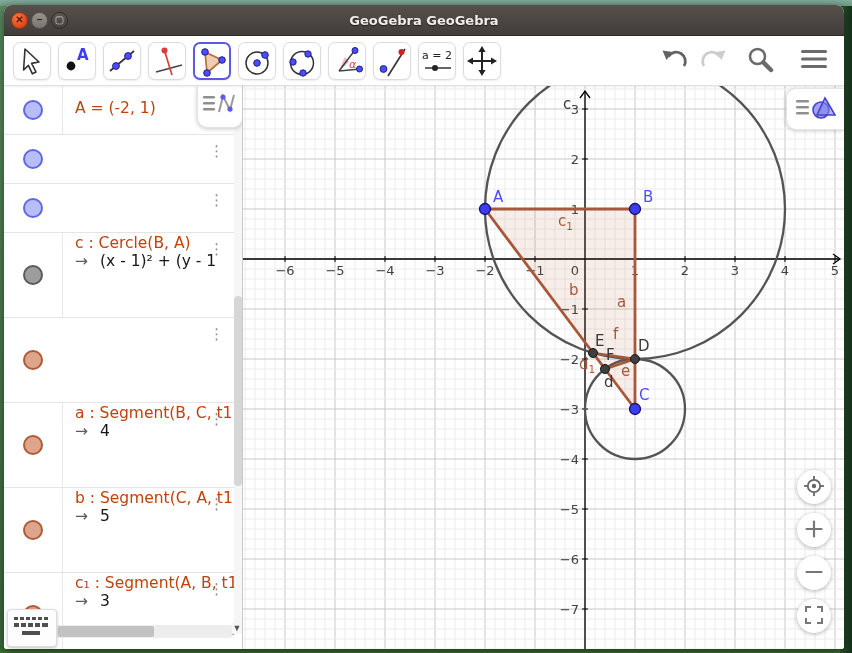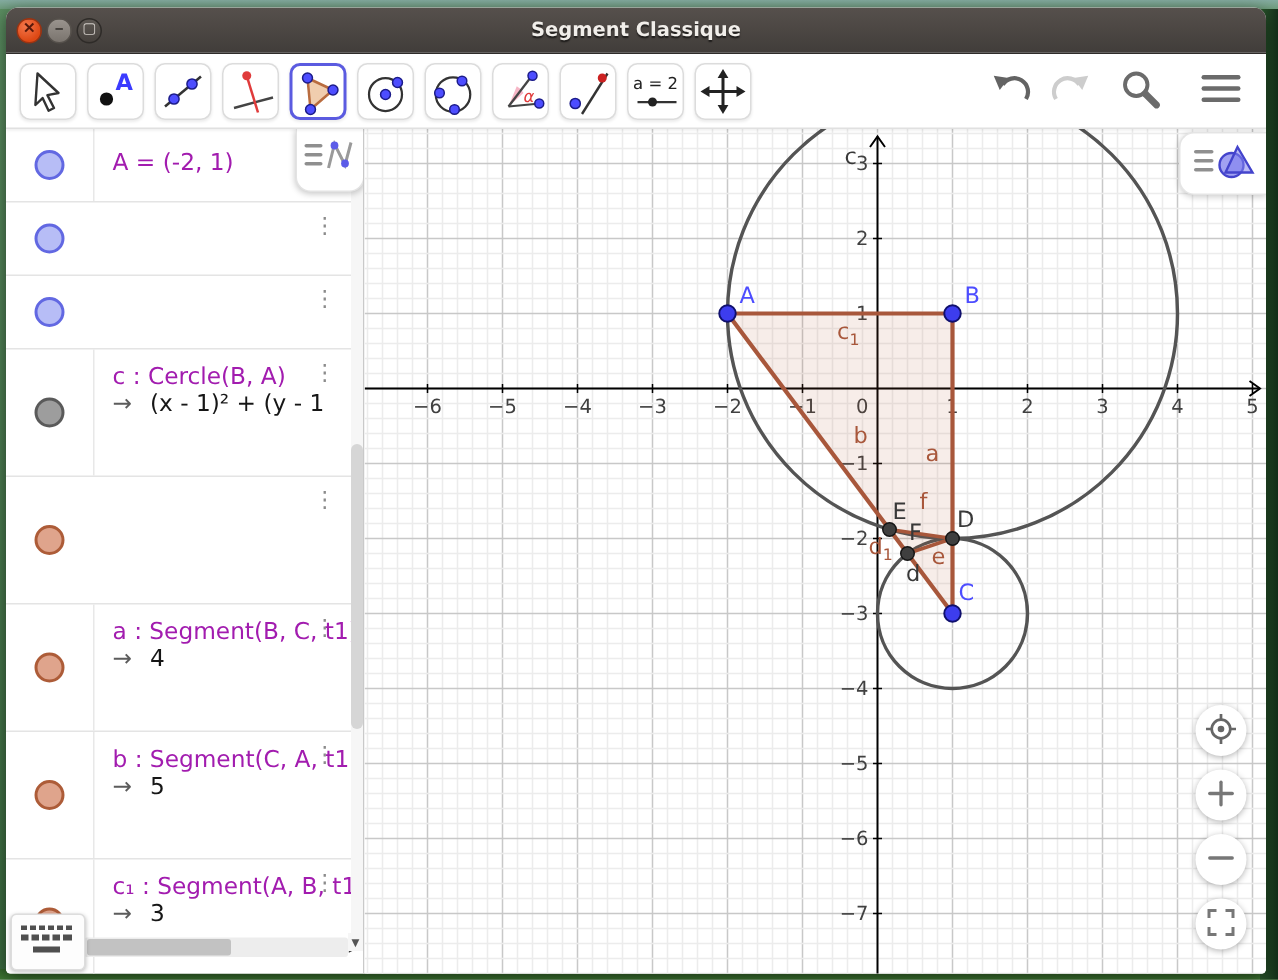--- a/index.html
+++ b/index.html
@@ -49,22 +49,22 @@
   .algebra{width:238px;border-right:1px solid #c9c9c9;position:relative;background:#fff;overflow:hidden;}
   .alg-rows{position:absolute;inset:0;}
   .alg-row{position:relative;display:flex;border-bottom:1px solid #e4e4e4;height:48px;}
   .alg-row.double{height:84px;}
   .alg-marker{width:58px;display:flex;align-items:center;justify-content:center;flex:none;}
   .marker{width:20px;height:20px;border-radius:50%;box-sizing:border-box;display:block;}
   .marker.point-blue{background:#b7bdf6;border:2px solid #6268e2;}
   .marker.circle-gray{background:#9d9d9d;border:2px solid #5a5a5a;}
   .marker.poly-orange{background:#dfa48c;border:2px solid #ad5c38;}
   .alg-body{flex:1;border-left:1px solid #e8e8e8;padding:0 0 0 12px;min-width:0;}
-  .alg-main{font-size:15.5px;color:#a21caf;white-space:nowrap;margin-top:13px;}
-  .alg-row.double .alg-main{margin-top:9px;}
+  .alg-main{font-size:15.5px;color:#c2410c;white-space:nowrap;margin-top:13px;}
+  .alg-row.double .alg-main{margin-top:1px;}
   .alg-sub{font-size:15.5px;color:#161616;white-space:nowrap;}
   .alg-sub .arrow{color:#5c5c5c;margin-right:12px;}
   .kebab{position:absolute;right:16px;top:6px;color:#8b8b8b;font-size:15px;line-height:1;
     letter-spacing:0;background:none;border:none;padding:2px;}
 
   .alg-style-btn{position:absolute;top:0;right:-1px;width:46px;height:42px;background:#fff;
     border:1px solid #e3e3e3;border-top:none;border-radius:0 0 10px 10px;
     box-shadow:0 1px 4px rgba(0,0,0,.22);display:flex;align-items:center;justify-content:center;z-index:4;padding:0;}
 
   
@@ -94,21 +94,21 @@
 <body>
 
 <div class="window" data-name="geogebra-window">
 
   <div class="titlebar" data-name="titlebar">
     <div class="win-controls" data-name="window-controls">
         <button class="wc close" data-name="close-window-button">✕</button>
         <button class="wc minimize" data-name="minimize-window-button">–</button>
         <button class="wc maximize" data-name="maximize-window-button">▢</button>
       </div>
-    <div class="title-text" data-name="window-title">Segment Classique</div>
+    <div class="title-text" data-name="window-title">GeoGebra GeoGebra</div>
   </div>
 
   <div class="toolbar" data-name="toolbar">
     <div class="tools" data-name="tool-buttons">
         <button class="tool-btn" data-name="tool-move-button">
           <span class="tool-ic" data-name="cursor-icon">
             <svg width="34" height="34" viewBox="0 0 34 34">
               <path d="M10 5 L24 18 L16.6 19.4 L21 28 L17.4 29.8 L13.4 21.4 L8.6 26 Z" fill="#fff" stroke="#333" stroke-width="1.6" stroke-linejoin="round"></path>
             </svg>
           </span>

